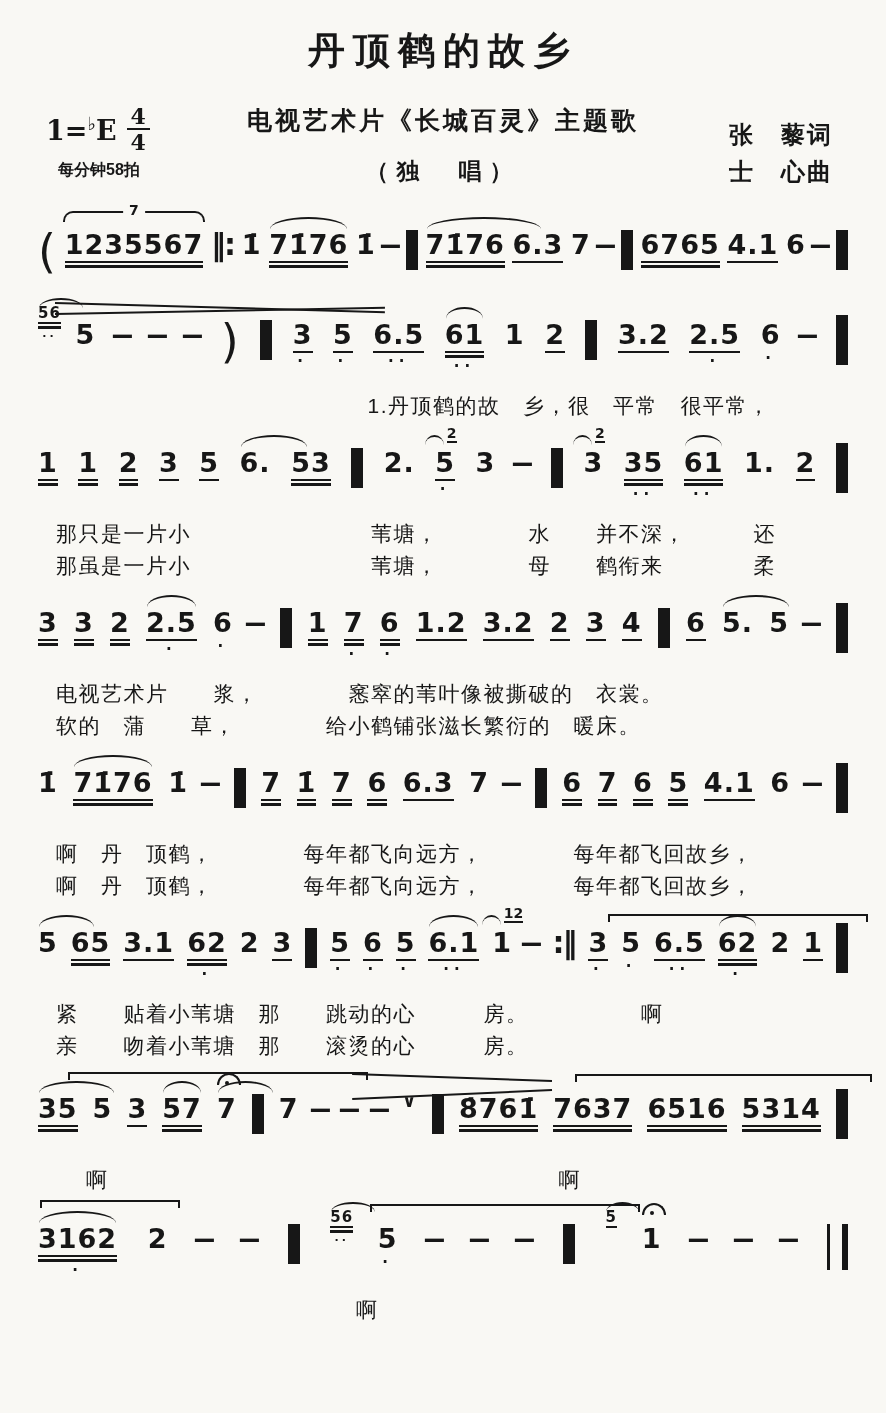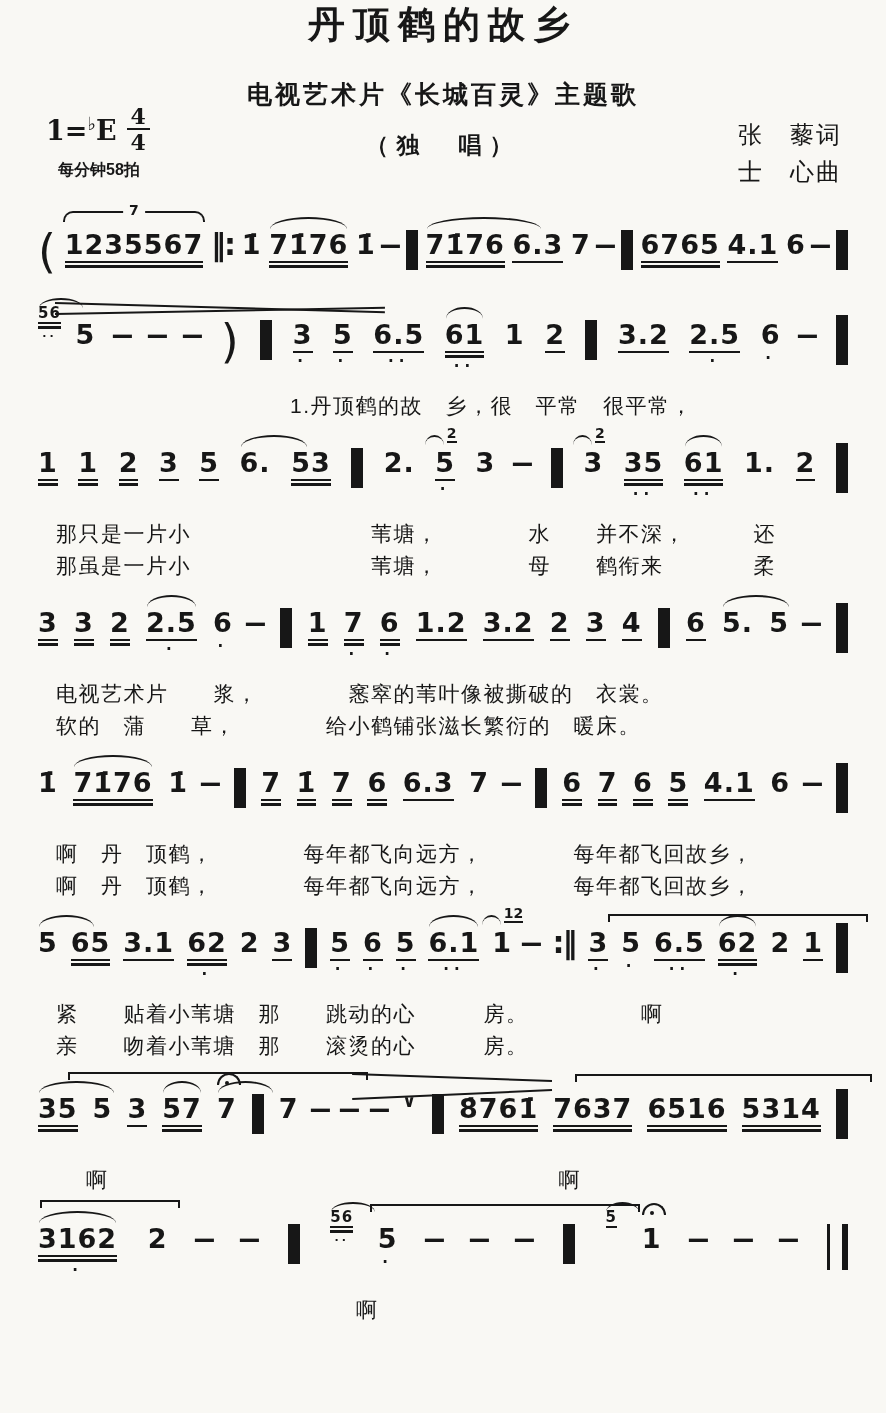--- a/index.html
+++ b/index.html
@@ -1,30 +1,30 @@
 <!DOCTYPE html>
 <html><head>
 <meta charset="utf-8">
 <style>
   html,body{margin:0;padding:0;}
   body{width:886px;height:1413px;background:#edecea;font-family:"Liberation Sans",sans-serif;}
   .page{width:886px;height:1413px;background:#f9f8f4;color:#171717;position:relative;overflow:hidden;}
 
   
   header{height:192px;position:relative;}
-  .title{text-align:center;font-size:37px;letter-spacing:8px;margin:0;font-weight:700;}
+  .title{text-align:center;font-size:37px;letter-spacing:8px;padding-top:26px;margin:0;font-weight:700;}
   .subtitle{text-align:center;font-size:25px;font-weight:700;letter-spacing:3px;margin-top:28px;}
   .perf{text-align:center;font-size:23px;font-weight:700;letter-spacing:8px;margin-top:19px;}
   .keyblock{position:absolute;left:46px;top:104px;font-size:27px;font-weight:700;display:flex;align-items:center;gap:10px;font-family:"DejaVu Serif","Liberation Serif",serif;}
   .keyblock sup{font-size:18px;}
   .timesig{display:inline-flex;flex-direction:column;align-items:center;font-size:22px;line-height:1.1;font-weight:700;}
   .timesig .num{padding:0 4px;}
   .timesig .num:first-child{border-bottom:2.5px solid #171717;}
   .tempo{position:absolute;left:58px;top:160px;font-size:16px;font-weight:600;}
-  .credits{position:absolute;right:44px;top:116px;font-size:24px;font-weight:400;line-height:1.55;letter-spacing:2px;text-align:left;}
+  .credits{position:absolute;right:53px;top:116px;font-size:24px;font-weight:700;line-height:1.55;letter-spacing:2px;text-align:left;}
 
   
   .system{position:relative;padding:26px 38px 0;}
   .sys1{padding-top:38px;}
   .sys7{padding-top:32px;}
   .sys8{padding-top:28px;}
   .notes{display:flex;justify-content:space-between;align-items:flex-start;min-height:64px;
          font-family:"DejaVu Sans",sans-serif;font-weight:700;}
   .tok{position:relative;display:flex;flex-direction:column;align-items:center;min-width:12px;}
   .txt{font-size:27px;line-height:30px;letter-spacing:1px;white-space:pre;}
@@ -58,21 +58,21 @@
   .tok.bar.final{width:10px;background:transparent;border-left:3px solid currentColor;
        border-right:6px solid currentColor;height:46px;}
 
   .fermata::before{content:"";position:absolute;top:-21px;left:50%;margin-left:-10px;width:20px;height:10px;
        border:2.5px solid currentColor;border-bottom:none;border-radius:20px 20px 0 0;}
   .fermata::after{content:"";position:absolute;top:-13px;left:50%;margin-left:-2px;width:4px;height:4px;
        border-radius:50%;background:currentColor;}
 
   .lyrics{margin-top:6px;}
   .lyric{font-size:21px;line-height:32px;letter-spacing:1.5px;white-space:pre;font-weight:500;}
-  .sys2 .lyrics{padding-left:252px;}
+  .sys2 .lyrics{padding-left:252px;text-align:center;}
   .sys3 .lyrics,.sys4 .lyrics,.sys5 .lyrics,.sys6 .lyrics{padding-left:18px;}
   .sys7 .lyrics{padding-left:48px;}
   .sys8 .lyrics{padding-left:318px;}
 
   
   .decor{position:absolute;pointer-events:none;}
   [class*="phrase-line"]{border-top:2px solid currentColor;height:8px;}
   [class*="phrase-line"]::before,[class*="phrase-line"]::after{content:"";position:absolute;top:-2px;width:2px;height:8px;background:currentColor;}
   [class*="phrase-line"]::before{left:0;}
   [class*="phrase-line"]::after{right:0;}

